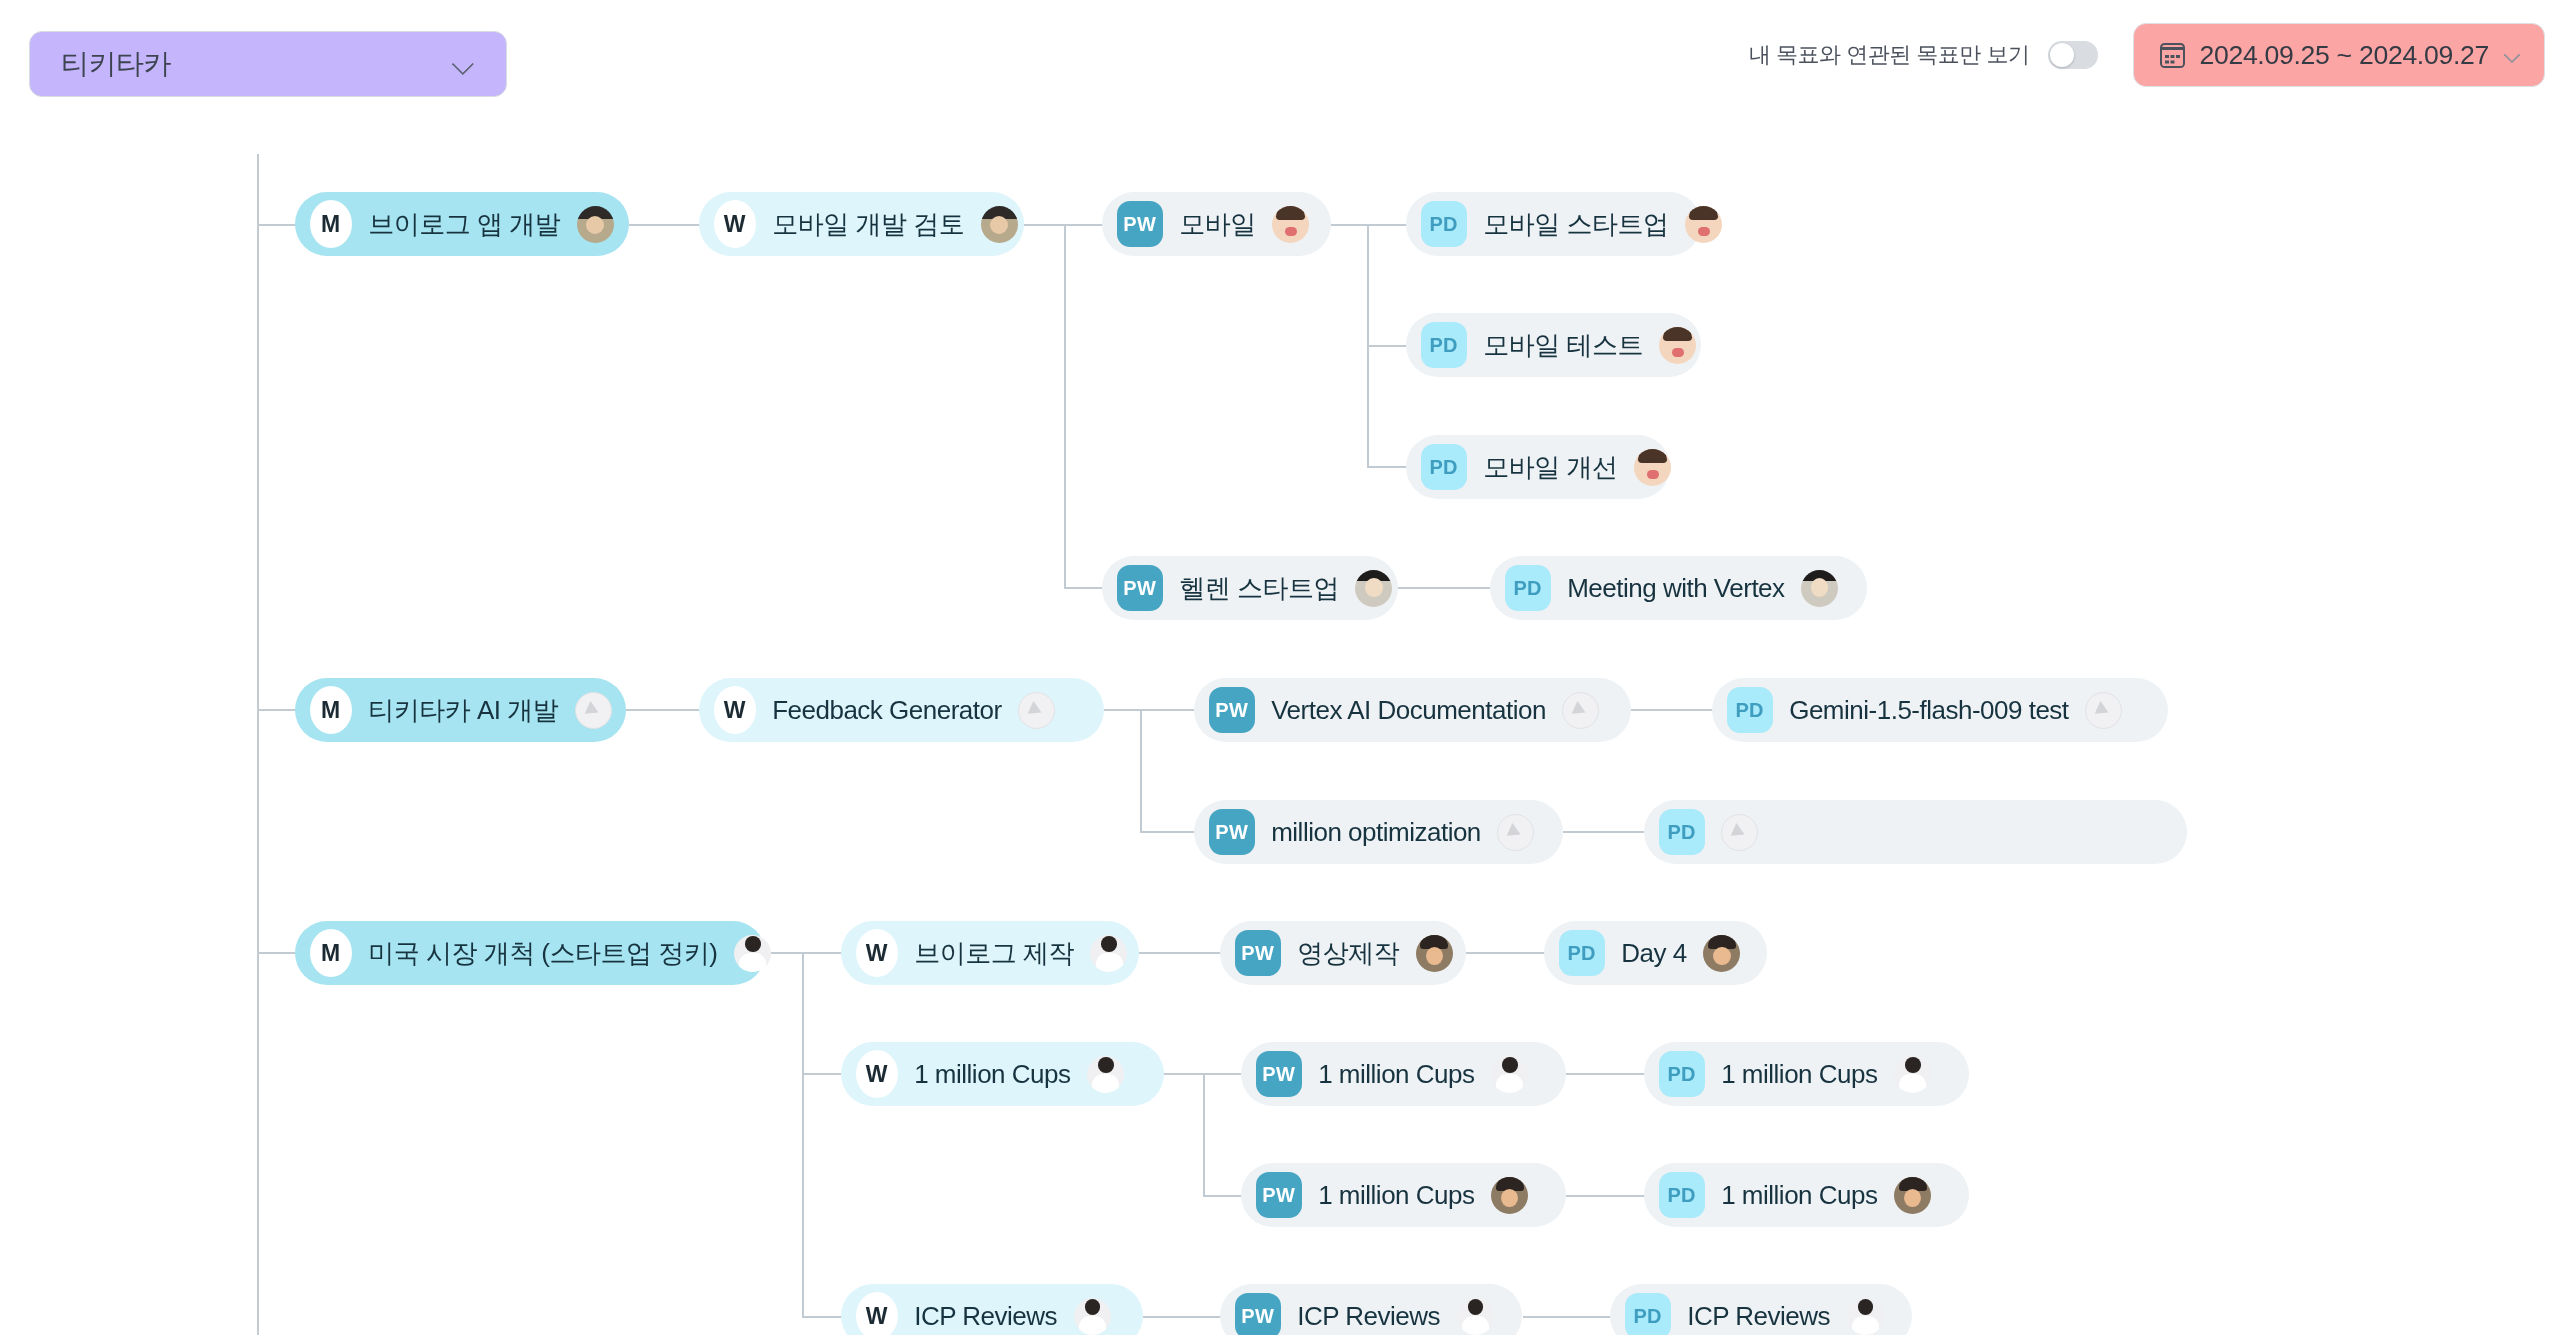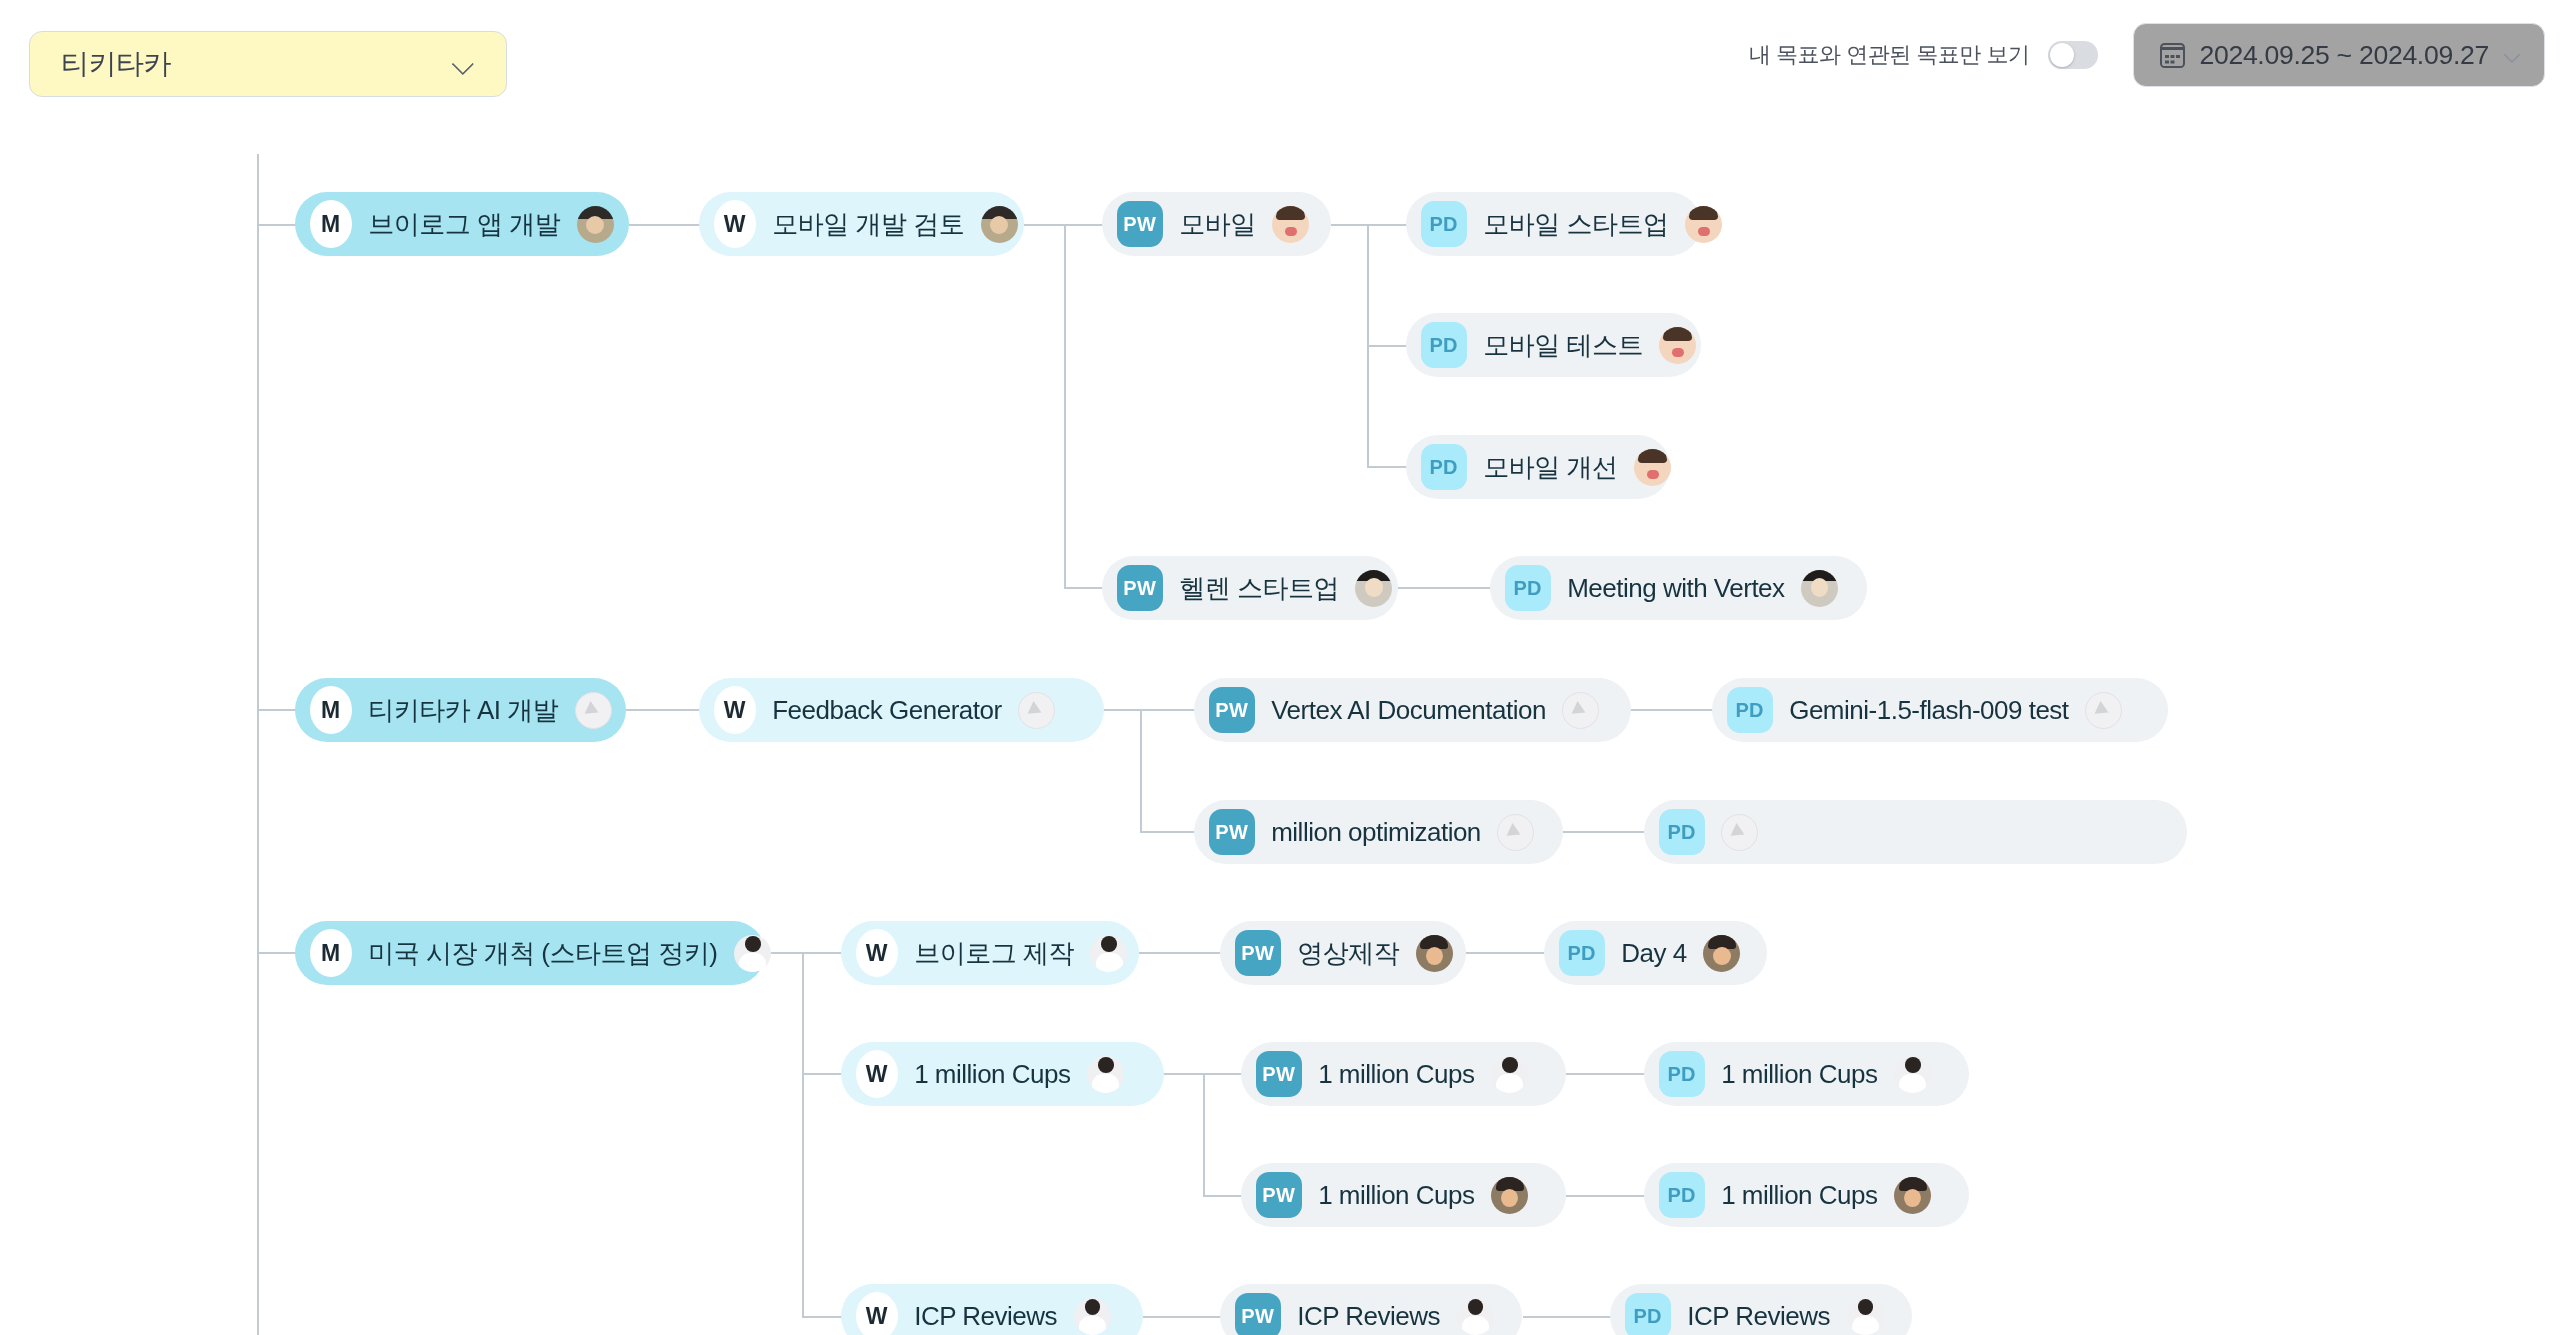--- a/index.html
+++ b/index.html
@@ -14,21 +14,21 @@
   
   .topbar {
     position: absolute; left: 0; top: 0;
     width: 2576px; height: 110px;
   }
   .project-select {
     position: absolute; left: 29px; top: 31px;
     width: 478px; height: 66px;
     border: 1.5px solid #d7dce1;
     border-radius: 13px;
-    background: #fef9c3;
+    background: #c4b5fd;
     display: flex; align-items: center;
     padding: 0 30px 0 31px;
     cursor: pointer;
   }
   .project-select .label {
     flex: 1;
     font-size: 28px;
     color: #3d4450;
     letter-spacing: -0.5px;
   }
@@ -82,21 +82,21 @@
     width: 24px; height: 24px;
     border-radius: 50%;
     background: #ffffff;
     box-shadow: 0 0.9px 2.7px rgba(0,0,0,.22);
   }
   .daterange {
     margin-left: 35px; margin-right: 31px;
     height: 64px;
     border: 1.5px solid #dde1e6;
     border-radius: 13px;
-    background: #a3a3a3;
+    background: #fca5a5;
     display: flex; align-items: center;
     padding: 0 22px 0 26px;
     gap: 14.7px;
     cursor: pointer;
   }
   .cal-icon {
     width: 25px; height: 25px;
     border: 2.2px solid #4c525c;
     border-radius: 4.6px;
     position: relative;

